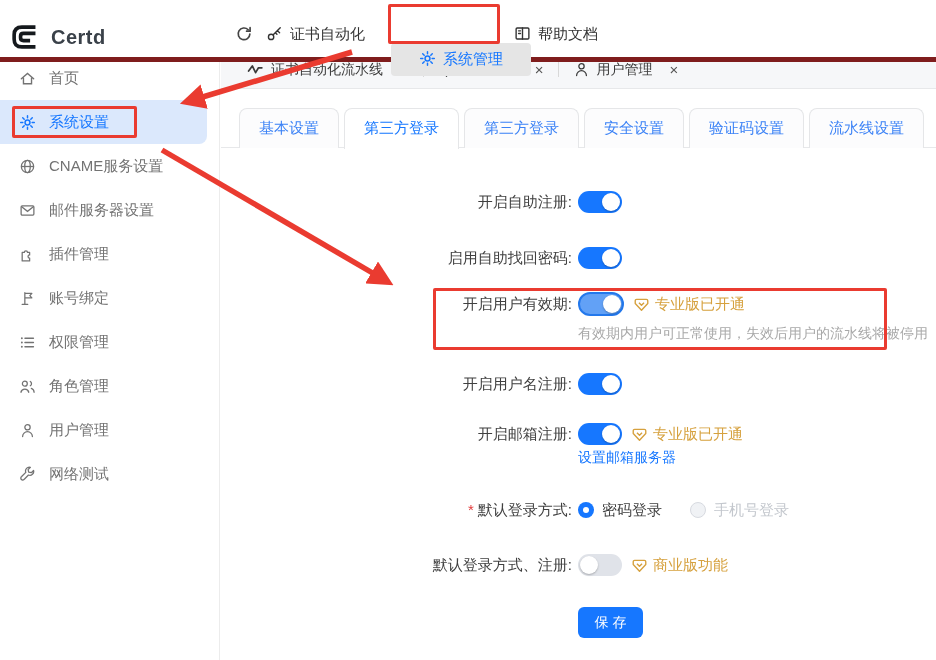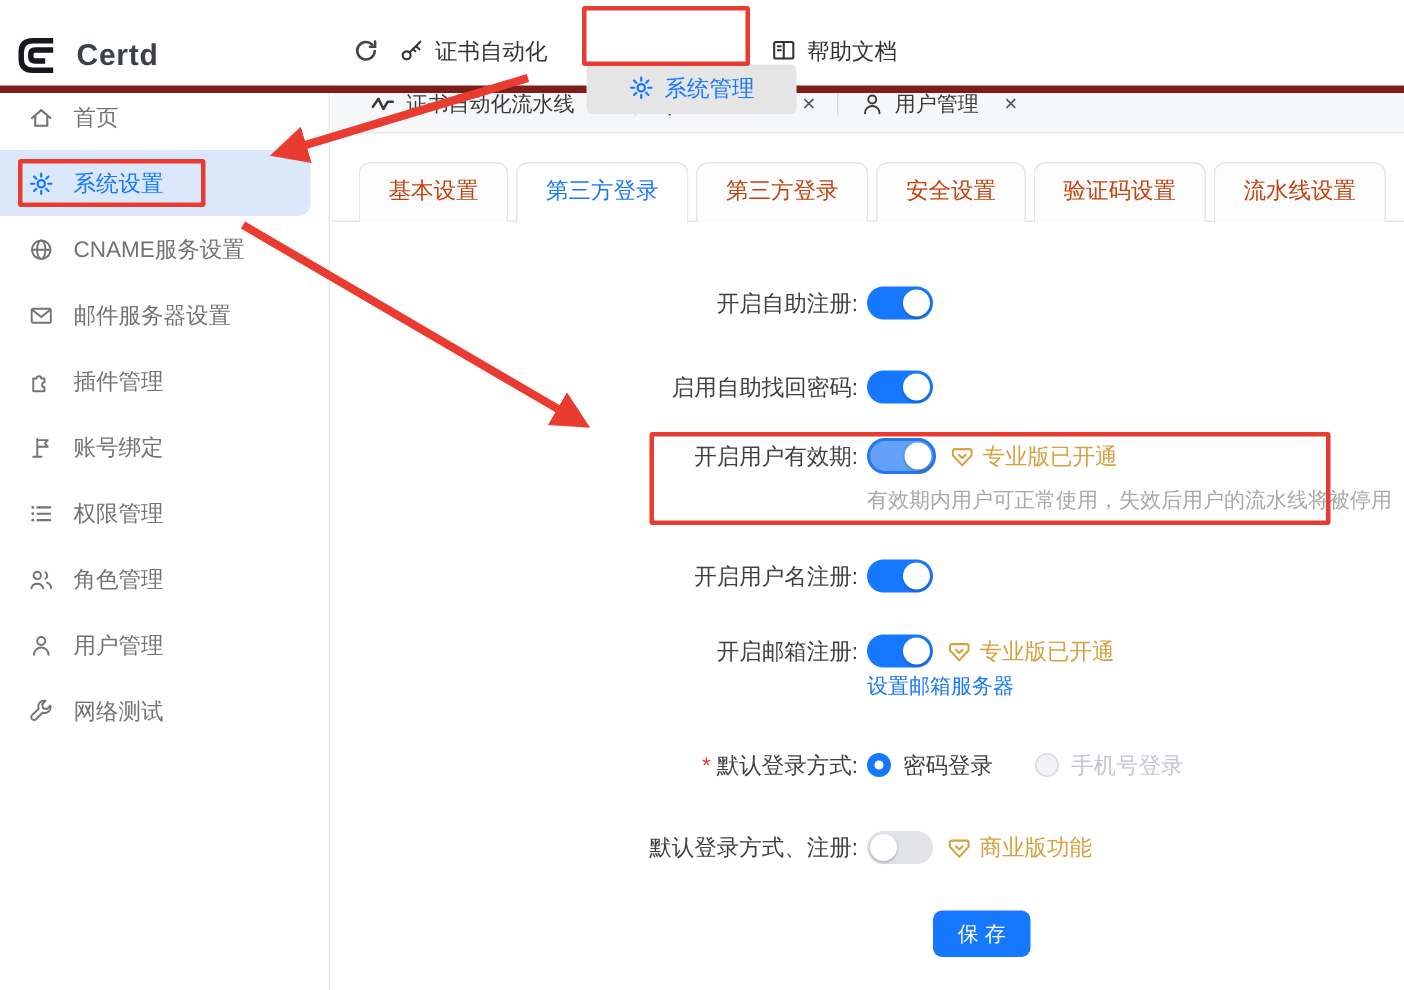--- a/index.html
+++ b/index.html
@@ -36,21 +36,21 @@
     border-bottom:1px solid #e7e8ea; display:flex; align-items:center; padding-left:26px;
     font-size:14px; color:#3a3a3a; }
   .ttab { display:flex; align-items:center; gap:7px; cursor:pointer; }
   .tclose { margin-left:10px; color:#555; font-size:15px; line-height:1; cursor:pointer; }
   .tdivider { width:1px; height:15px; background:#d8d8d8; margin:0 14px; }
 
   .ctabs { position:absolute; top:57px; left:0; right:0; height:40px; border-bottom:1px solid #e7e8ea;
     padding-left:18px; display:flex; gap:5px; }
   .ctab { height:40px; padding:0 19px; line-height:38px; background:#fcfcfd;
     border:1px solid #e5e6e8; border-bottom:none; border-radius:8px 8px 0 0; font-size:15px;
-    color:#c2410c; cursor:pointer; white-space:nowrap; }
+    color:#3b82f6; cursor:pointer; white-space:nowrap; }
   .ctab.active { height:41px; background:#fff; color:#1677ff; position:relative; z-index:2; }
 
   
   .frow { position:absolute; left:0; right:0; height:24px; display:flex; align-items:center; }
   .flabel { width:351px; text-align:right; font-size:15px; color:#404040; flex:0 0 auto; }
   .req { color:#e23b3b; margin-right:4px; font-size:15px; }
   .fctrl { margin-left:6px; display:flex; align-items:center; gap:9px; }
 
   .toggle { width:44px; height:22px; border-radius:12px; position:relative; display:inline-block;
     cursor:pointer; flex:0 0 auto; }
@@ -69,21 +69,21 @@
     cursor:pointer; flex:0 0 auto; }
   .radio.checked { background:#1677ff; }
   .radio.checked::after { content:""; position:absolute; inset:5px; background:#fff; border-radius:50%; }
   .radio.disabled { background:#f0f2f5; border:1px solid #d7dae0; cursor:not-allowed; }
   .rlabel { font-size:15px; color:#3f3f3f; margin-left:8px; }
   .rlabel.disabled { color:#c3c7cd; }
   .rgroup { display:flex; align-items:center; }
 
   .save-btn { position:absolute; left:357px; top:556px; width:65px; height:31px; background:#1677ff;
     color:#fff; border:none; border-radius:6px; font-size:14px; cursor:pointer;
-    font-family:"Liberation Sans","DejaVu Sans",sans-serif;margin-left:44px; }
+    font-family:"Liberation Sans","DejaVu Sans",sans-serif; }
 
   
   .ann { position:absolute; border:3px solid #ea3b30; border-radius:2px; z-index:58; pointer-events:none; }
   #ann-header { left:388px; top:4px; width:112px; height:40px; }
   #ann-sidebar { left:12px; top:106px; width:125px; height:32px; }
   #ann-row { left:433px; top:288px; width:454px; height:62px; }
   .overlay { position:absolute; top:0; left:0; z-index:60; pointer-events:none; }
 </style>
 </head>
 <body>

